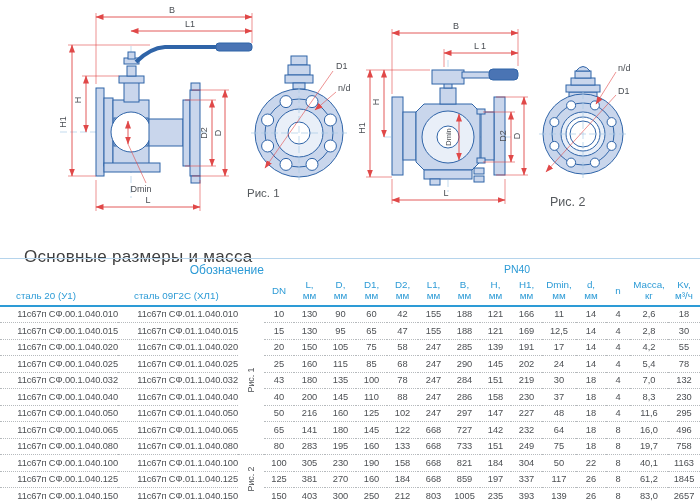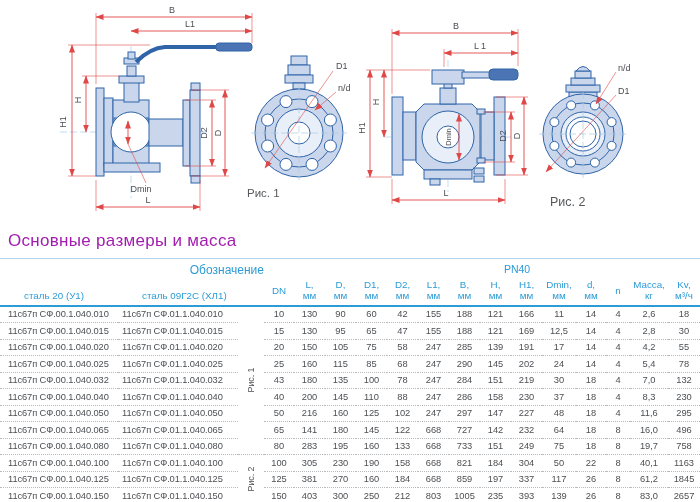--- a/index.html
+++ b/index.html
@@ -1,34 +1,34 @@
 <!DOCTYPE html>
 <html><head>
 <meta charset="utf-8">
 <style>
   html,body{margin:0;padding:0;background:#fff;}
   body{width:700px;height:502px;position:relative;overflow:hidden;
        font-family:"Liberation Sans",sans-serif;-webkit-font-smoothing:antialiased;}
   .drawings{position:absolute;top:0;left:0;}
-  .section-title{position:absolute;top:231px;left:8px;margin:0;
-       font-size:17px;font-weight:400;color:#a21caf;letter-spacing:.3px;}
+  .section-title{position:absolute;top:231px;left:8px;margin:16px;
+       font-size:17px;font-weight:400;color:#404040;letter-spacing:.3px;}
   .tblwrap{position:absolute;top:258px;left:0;width:700px;border-top:1px solid #b5d4ec;}
   table{width:700px;border-collapse:collapse;table-layout:fixed;}
   th,td{padding:0;font-weight:400;}
   thead th{color:#2d9bd6;}
   .desig-h{font-size:12px;text-align:right;padding:4px 0 0 8px;height:16px;vertical-align:top;}
   .pn-h{font-size:10.5px;text-align:center;height:16px;vertical-align:middle;padding-left:70px;}
-  .code-h{font-size:9.8px;text-align:left;padding-left:24px;vertical-align:bottom;
+  .code-h{font-size:9.8px;text-align:left;padding-left:16px;vertical-align:bottom;
           padding-bottom:4px;border-bottom:2px solid #2d9bd6;}
   .fig-h{border-bottom:2px solid #2d9bd6;}
   .num-h{font-size:9.8px;text-align:center;vertical-align:middle;line-height:1.15;
          border-bottom:2px solid #2d9bd6;padding-bottom:3px;}
   tbody td{height:15.5px;font-size:9.3px;color:#4c4f53;
            border-bottom:1px dotted #b6babd;}
-  td.code{text-align:left;padding-left:8px;white-space:nowrap;letter-spacing:-.1px;}
+  td.code{text-align:right;padding-left:8px;white-space:nowrap;letter-spacing:-.1px;}
   td.code2{padding-left:4px;margin-top:23px;}
   td.num{text-align:center;}
   td.figcell{text-align:center;vertical-align:middle;}
   .figlabel{display:inline-block;transform:rotate(-90deg);white-space:nowrap;
             font-size:8.8px;color:#4c4f53;}
   svg text{font-family:"Liberation Sans",sans-serif;}
   .dimtxt{font-size:9px;fill:#4a4e54;}
   .captxt{font-size:11.5px;fill:#55595d;}
 </style>
 </head>

